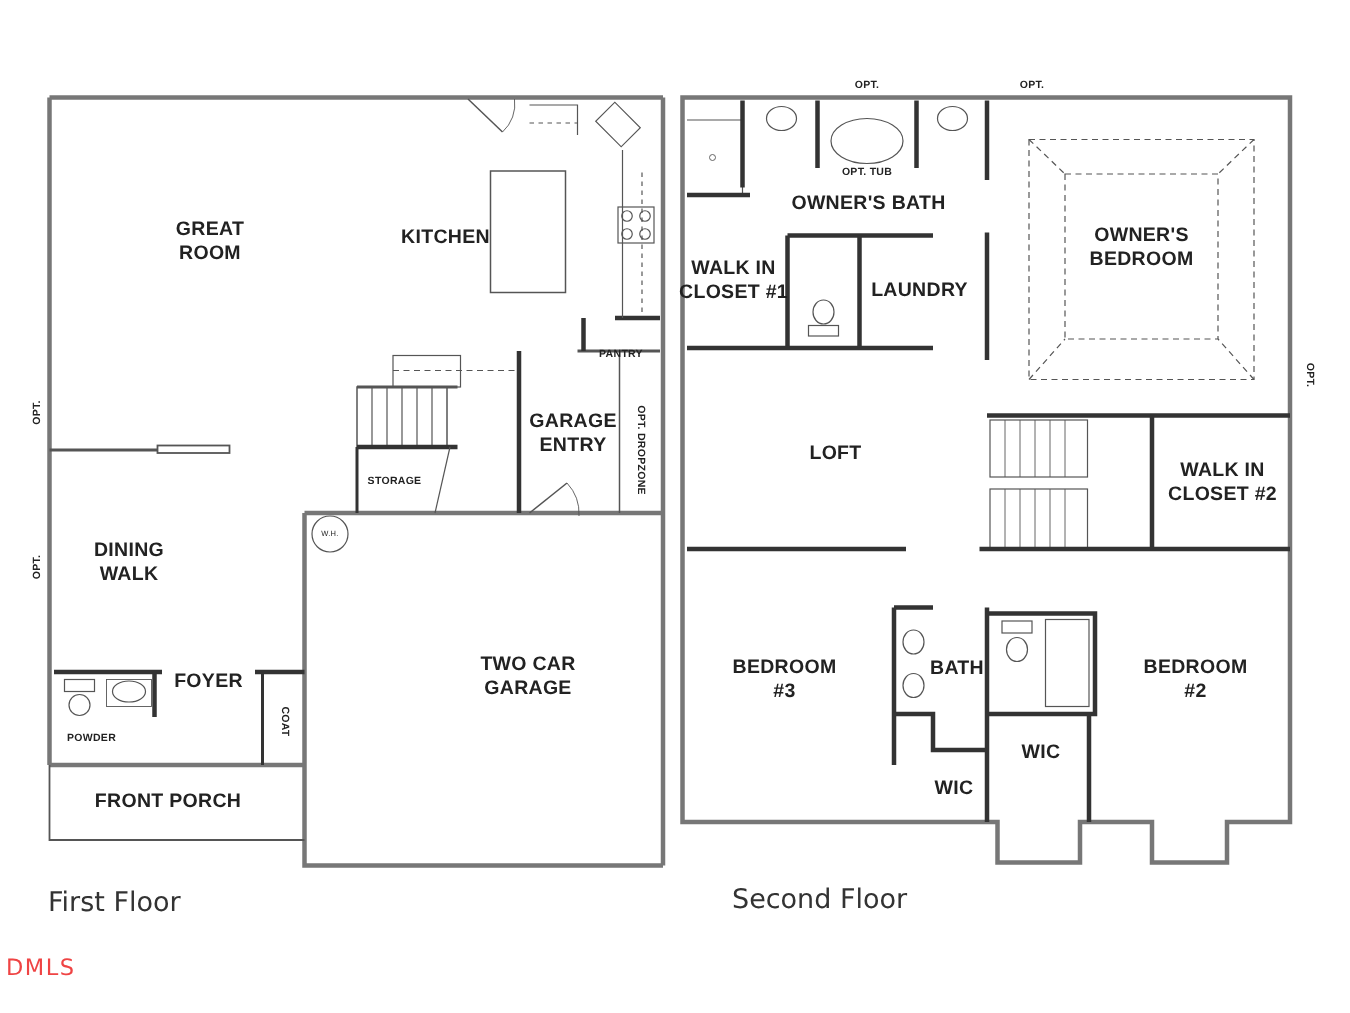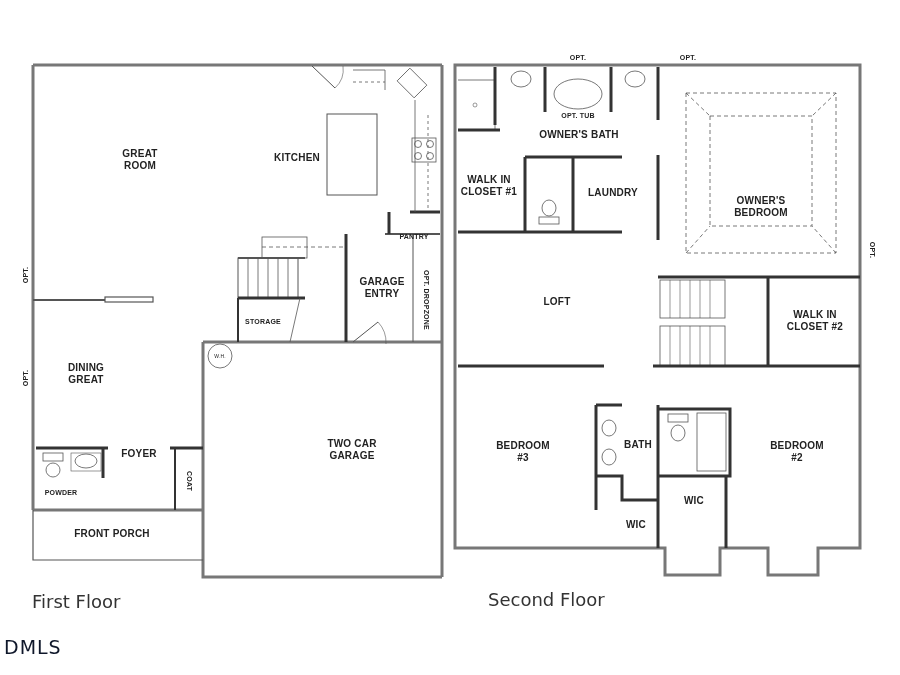--- a/index.html
+++ b/index.html
@@ -1,23 +1,23 @@
 <!DOCTYPE html>
 <html><head>
 <meta charset="utf-8">
 <style>
   html, body { margin:0; padding:0; background:#ffffff; }
   body { width:900px; height:675px; position:relative; overflow:hidden; font-family:"Liberation Sans", sans-serif; }
   svg.plan { position:absolute; left:0; top:0; }
-  .lbl { position:absolute; font-family:"Liberation Sans", sans-serif; font-size:10px; font-weight:bold; color:#222; text-align:center; line-height:1.2; white-space:pre; transform:translate(-50%,-50%); letter-spacing:0.2px; }
+  .lbl { position:absolute; font-family:"Liberation Sans", sans-serif; font-size:13px; font-weight:bold; color:#222; text-align:center; line-height:1.2; white-space:pre; transform:translate(-50%,-50%); letter-spacing:0.2px; }
   .small { font-size:7px; }
   .vert { transform:translate(-50%,-50%) rotate(90deg); }
   .vertl { transform:translate(-50%,-50%) rotate(-90deg); }
   .floor-title { position:absolute; font-family:"DejaVu Sans", sans-serif; font-size:18px; color:#333; }
-  .brand { position:absolute; left:4px; top:636px; font-family:"DejaVu Sans", sans-serif; font-size:19px; color:#0f172a; letter-spacing:1px; }
+  .brand { position:absolute; left:4px; top:636px; font-family:"DejaVu Sans", sans-serif; font-size:15px; color:#ef4444; letter-spacing:1px; }
 </style>
 </head>
 <body>
 
 <svg class="plan" width="900" height="675" viewBox="0 0 900 675" xmlns="http://www.w3.org/2000/svg">
   <g fill="none" stroke="#555" stroke-width="1.2">
 
     <rect x="33" y="65" width="409" height="512" stroke="none"></rect>
     <path d="M33 65 H442 V577 H203 V560 H33 Z" stroke="none"></path>
     <path d="M33 65 H442" stroke-width="3" stroke="#777"></path>
@@ -121,37 +121,37 @@
 
 <div class="lbl" style="left:140px;top:160px;">GREAT
 ROOM</div>
 <div class="lbl" style="left:297px;top:158px;">KITCHEN</div>
 <div class="lbl small" style="left:414px;top:237px;">PANTRY</div>
 <div class="lbl" style="left:382px;top:288px;">GARAGE
 ENTRY</div>
 <div class="lbl small vert" style="left:426px;top:300px;">OPT. DROPZONE</div>
 <div class="lbl small" style="left:263px;top:322px;">STORAGE</div>
 <div class="lbl" style="left:86px;top:374px;">DINING
-GREAT</div>
+WALK</div>
 <div class="lbl" style="left:139px;top:454px;">FOYER</div>
 <div class="lbl small vert" style="left:189px;top:481px;">COAT</div>
 <div class="lbl small" style="left:61px;top:493px;">POWDER</div>
 <div class="lbl" style="left:112px;top:534px;">FRONT PORCH</div>
 <div class="lbl" style="left:316px;top:450px;margin-left:36px;">TWO CAR
 GARAGE</div>
 <div class="lbl" style="left:220px;top:356px;font-size:5px;font-weight:normal;">W.H.</div>
 <div class="lbl small vertl" style="left:26px;top:275px;">OPT.</div>
 <div class="lbl small vertl" style="left:26px;top:378px;">OPT.</div>
 
 <div class="lbl small" style="left:578px;top:58px;">OPT.</div>
 <div class="lbl small" style="left:688px;top:58px;">OPT.</div>
 <div class="lbl small vert" style="left:872px;top:250px;">OPT.</div>
 <div class="lbl small" style="left:578px;top:116px;">OPT. TUB</div>
 <div class="lbl" style="left:579px;top:135px;">OWNER'S BATH</div>
-<div class="lbl" style="left:761px;top:164px;margin-top:43px;">OWNER'S
+<div class="lbl" style="left:761px;top:164px;">OWNER'S
 BEDROOM</div>
 <div class="lbl" style="left:489px;top:186px;">WALK IN
 CLOSET #1</div>
 <div class="lbl" style="left:613px;top:193px;">LAUNDRY</div>
 <div class="lbl" style="left:557px;top:302px;">LOFT</div>
 <div class="lbl" style="left:815px;top:321px;">WALK IN
 CLOSET #2</div>
 <div class="lbl" style="left:523px;top:452px;">BEDROOM
 #3</div>
 <div class="lbl" style="left:638px;top:445px;">BATH</div>

